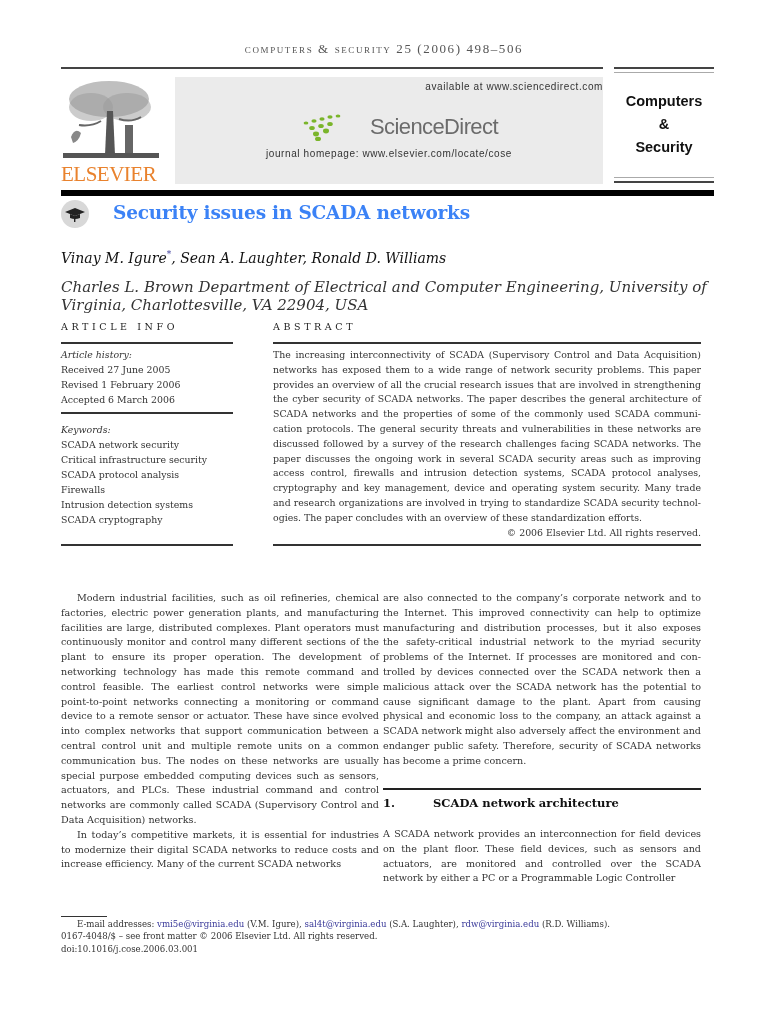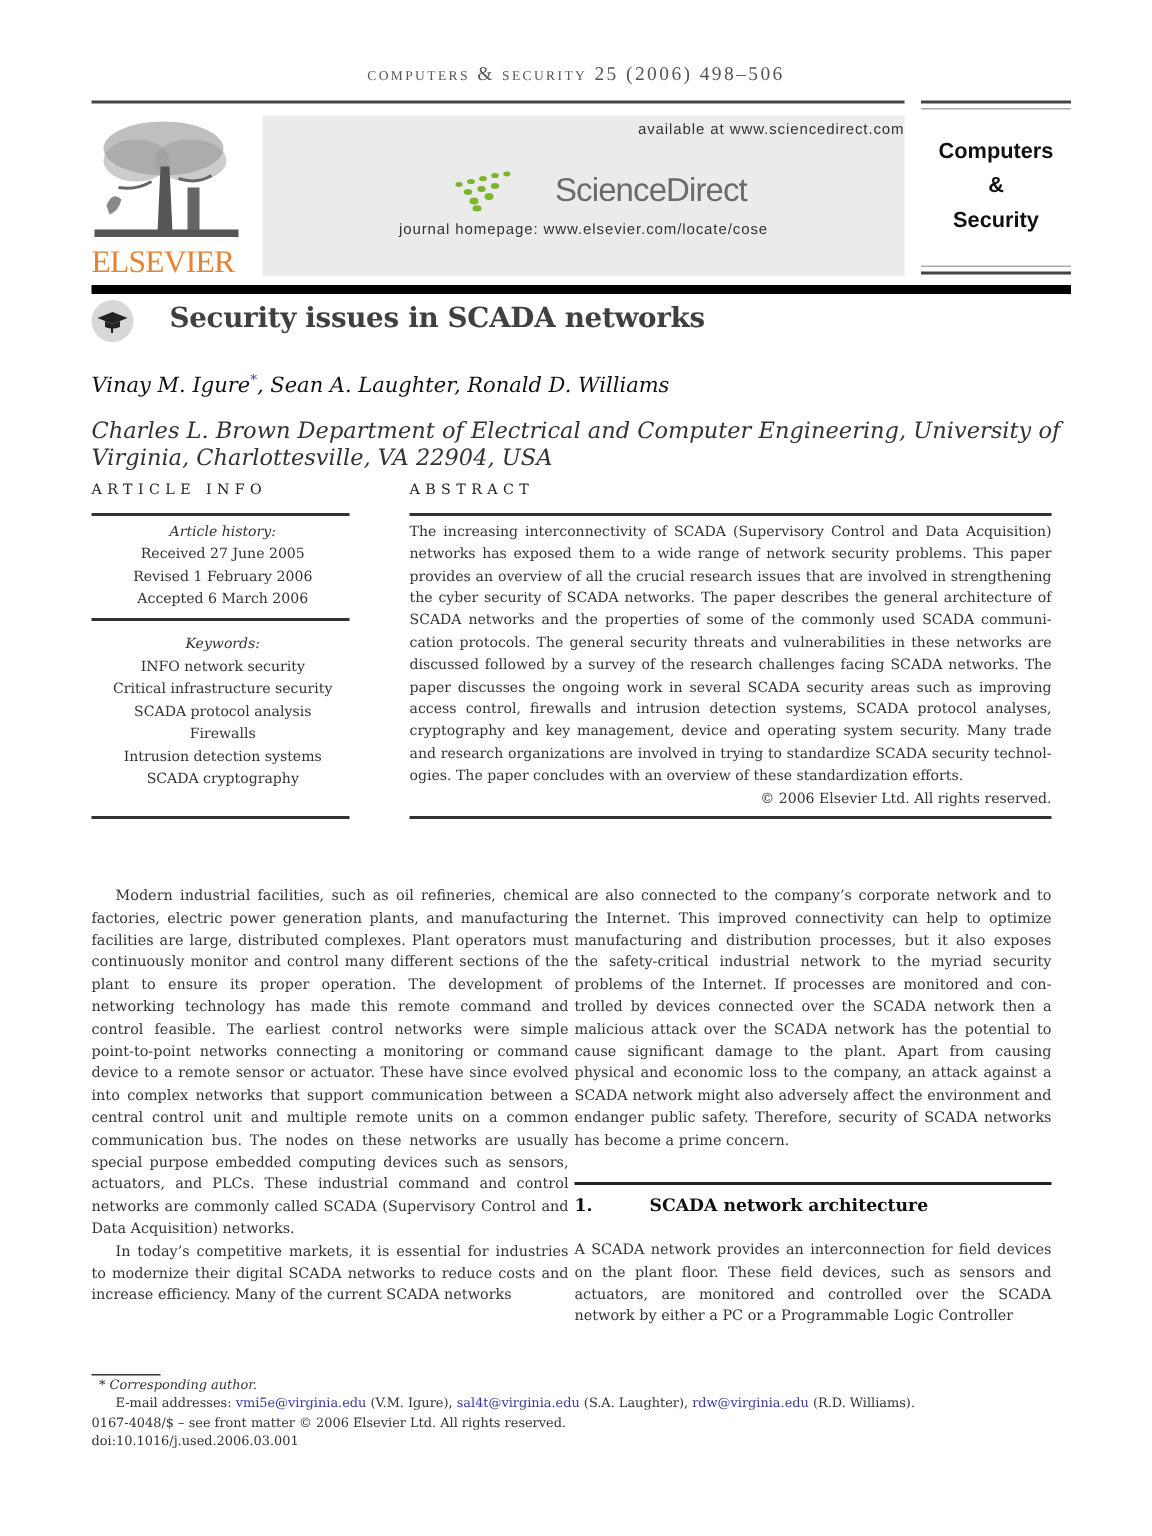--- a/index.html
+++ b/index.html
@@ -29,39 +29,39 @@
   .sd-word { font-family: "Liberation Sans", sans-serif; font-size: 22px; color: #6b6b6b;
     letter-spacing: -0.6px; margin-left: 6px; }
   .sd-homepage { top: 148px; left: 175px; width: 428px; text-align: center;
     font-family: "Liberation Sans", sans-serif; font-size: 10px; letter-spacing: 0.6px; color: #333; }
 
   .journal-name { top: 90px; left: 610px; width: 108px; text-align: center;
     font-family: "Liberation Sans", sans-serif; font-weight: bold; font-size: 14.5px; line-height: 23px; color: #111; }
 
   .title-icon { top: 200px; left: 61px; width: 28px; height: 28px; border-radius: 50%; background: #d8d8d8; }
   .title { top: 202px; left: 113px; font-family: "DejaVu Serif", serif; font-weight: bold;
-    font-size: 18.5px; color: #404040; letter-spacing: -0.2px; }
+    font-size: 18.5px; color: #3b82f6; letter-spacing: -0.2px; }
   .authors { top: 249px; left: 61px; font-family: "DejaVu Serif", serif; font-style: italic;
     font-size: 14px; color: #111; }
   .authors .star { color: #3a3a9a; font-size: 9px; vertical-align: super; }
   .affil { top: 278px; left: 61px; font-family: "DejaVu Serif", serif; font-style: italic;
     font-size: 15px; color: #333; }
 
   .sec-head { font-family: "DejaVu Serif", serif; font-size: 9.5px; letter-spacing: 3.6px; color: #222; }
   .info-head { top: 321px; left: 61px; }
   .abs-head { top: 321px; left: 273px; }
   .hr { height: 1.5px; background: #333; }
   .info-rule1 { top: 342px; left: 61px; width: 172px; }
   .info-rule2 { top: 412px; left: 61px; width: 172px; }
   .info-rule3 { top: 544px; left: 61px; width: 172px; }
   .abs-rule1 { top: 342px; left: 273px; width: 428px; }
   .abs-rule2 { top: 544px; left: 273px; width: 428px; }
 
   .info-list { left: 61px; width: 175px; font-family: "DejaVu Serif", serif;
-    font-size: 9.4px; line-height: 15px; color: #333; text-align: center; }
+    font-size: 9.4px; line-height: 15px; color: #333; }
   .info-list .it { font-style: italic; }
   .history { top: 347px; }
   .keywords { top: 422px; }
 
   .abstract { top: 348px; left: 273px; width: 428px; font-family: "DejaVu Serif", serif;
     font-size: 9.4px; line-height: 14.8px; color: #333; text-align: justify; hyphens: manual; }
   .abstract .copy { text-align: right; display: block; }
 
   .col { width: 318px; font-family: "DejaVu Serif", serif; font-size: 9.6px;
     line-height: 14.8px; color: #333; text-align: justify; }
@@ -154,21 +154,21 @@
 <div class="abs hr info-rule1"></div>
 <div class="abs info-list history">
   <div class="it">Article history:</div>
   <div>Received 27 June 2005</div>
   <div>Revised 1 February 2006</div>
   <div>Accepted 6 March 2006</div>
 </div>
 <div class="abs hr info-rule2"></div>
 <div class="abs info-list keywords">
   <div class="it">Keywords:</div>
-  <div>INFO network security</div>
+  <div>SCADA network security</div>
   <div>Critical infrastructure security</div>
   <div>SCADA protocol analysis</div>
   <div>Firewalls</div>
   <div>Intrusion detection systems</div>
   <div>SCADA cryptography</div>
 </div>
 <div class="abs hr info-rule3"></div>
 
 <div class="abs sec-head abs-head">ABSTRACT</div>
 <div class="abs hr abs-rule1"></div>
@@ -188,25 +188,24 @@
 <div class="abs sec-rule"></div>
 <div class="abs section-title">
   <span class="num">1.</span><span>SCADA network architecture</span>
 </div>
 <div class="abs col col-right2">
   <p style="text-indent:0">A SCADA network provides an interconnection for field de­vices on the plant floor. These field devices, such as sensors and actuators, are monitored and controlled over the SCADA network by either a PC or a Programmable Logic Controller</p>
 </div>
 
 <div class="abs fn-rule"></div>
 <div class="abs footnotes">
-  <div class="it indent">* Corresponding author.</div>
   <div class="indent" style="padding-left:16px">
     <span>E-mail addresses:</span>
     <a>vmi5e@virginia.edu</a>
     <span>(V.M. Igure),</span>
     <a>sal4t@virginia.edu</a>
     <span>(S.A. Laughter),</span>
     <a>rdw@virginia.edu</a>
     <span>(R.D. Williams).</span>
   </div>
   <div>0167-4048/$ – see front matter © 2006 Elsevier Ltd. All rights reserved.</div>
-  <div>doi:10.1016/j.used.2006.03.001</div>
+  <div>doi:10.1016/j.cose.2006.03.001</div>
 </div>
 
 </body></html>

